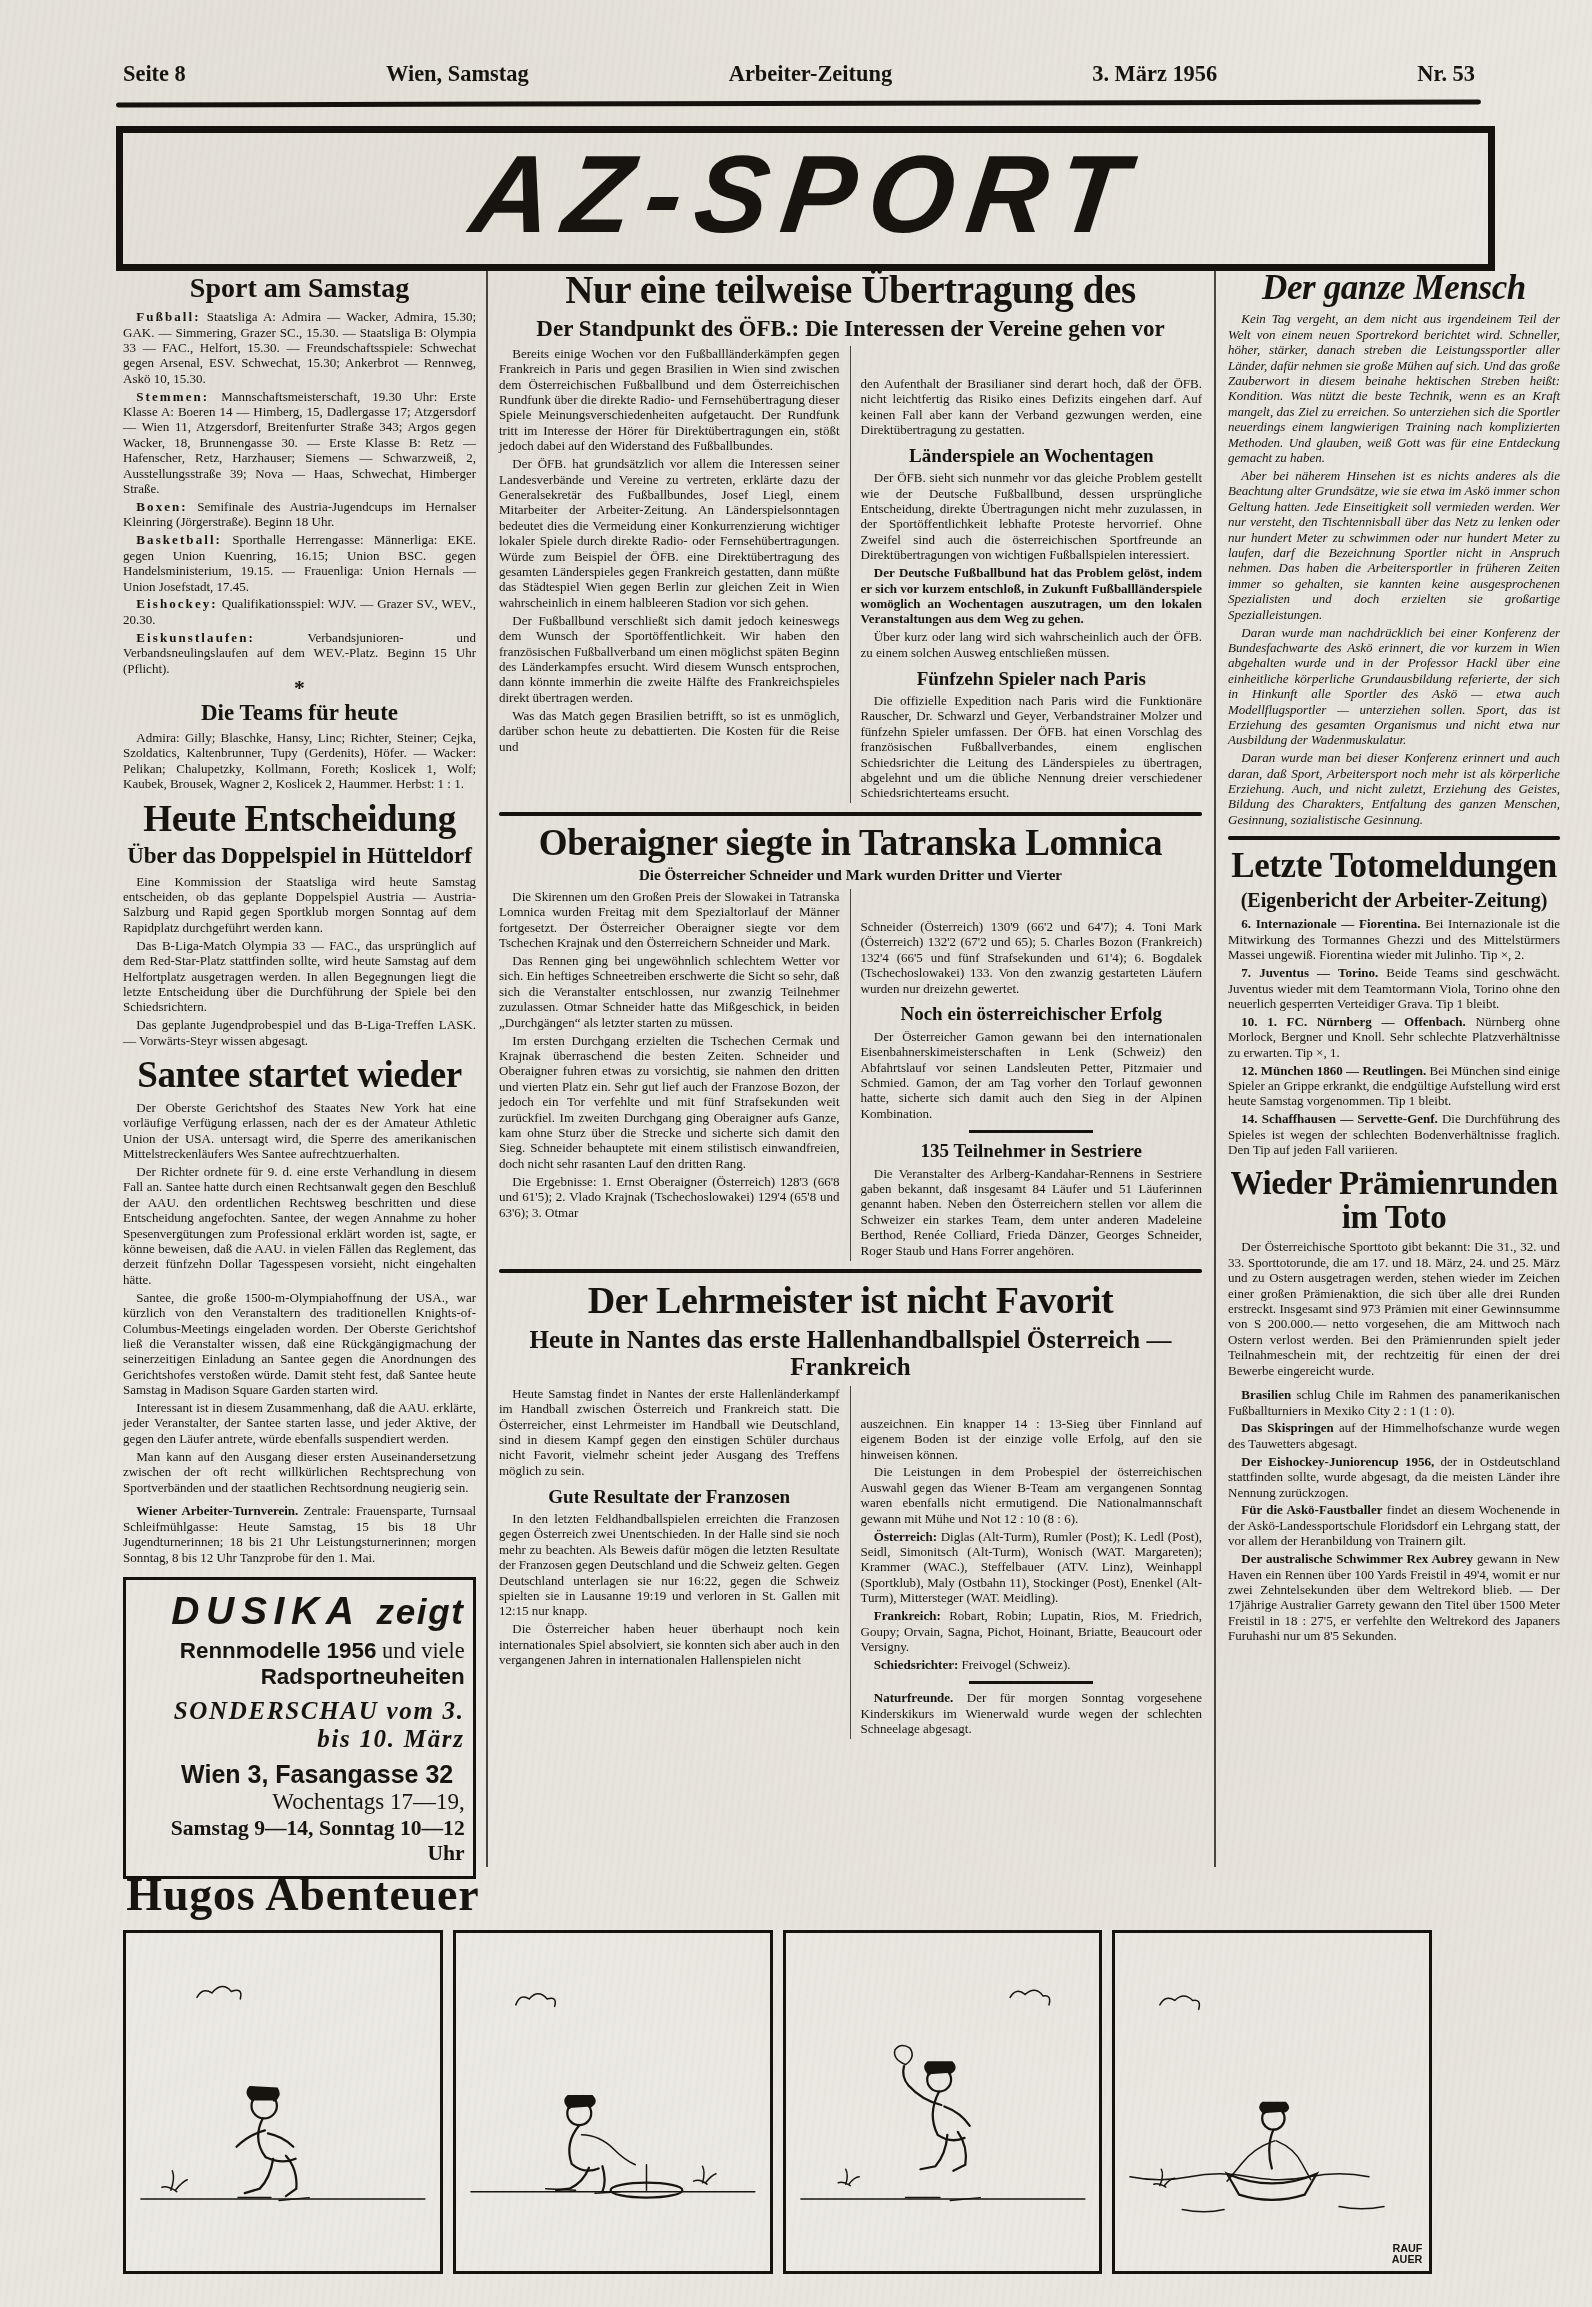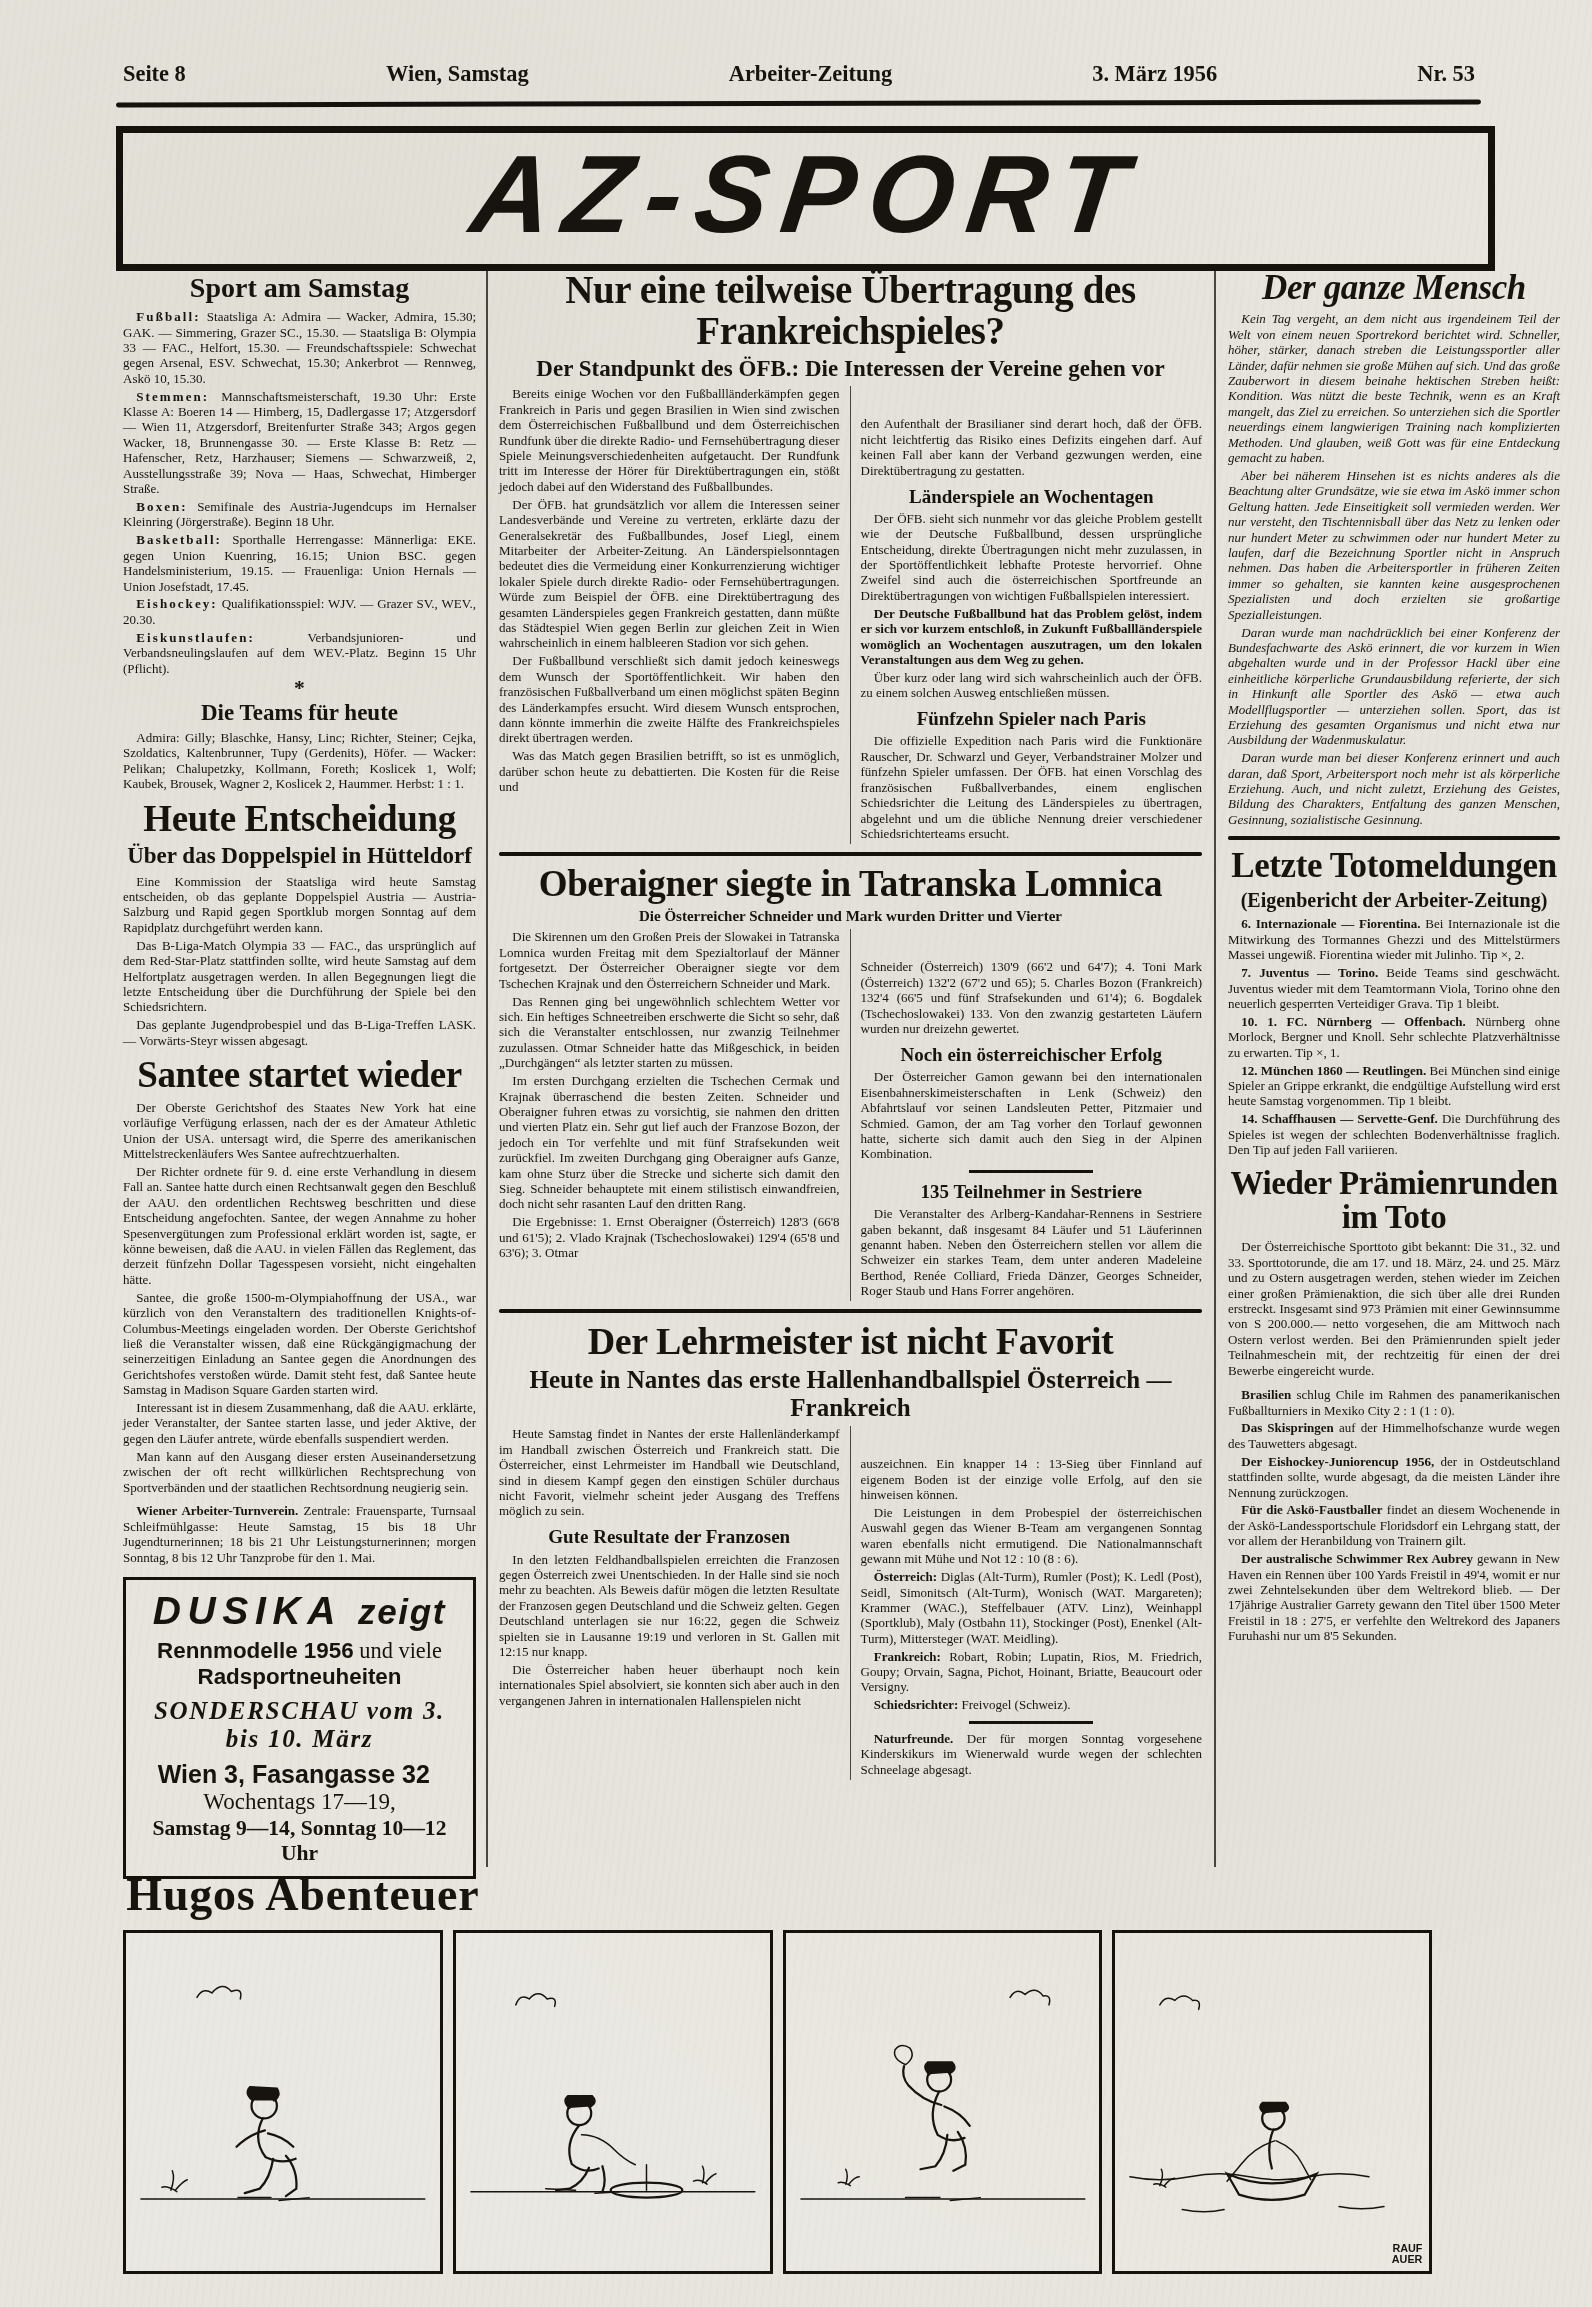--- a/index.html
+++ b/index.html
@@ -32,21 +32,21 @@
   .h-s{font-size:19px;font-weight:bold;text-align:center;margin:7.5px 0 3.3px;}
   .star{text-align:center;font-size:21.6px;font-weight:bold;margin:5px 0 1.7px;text-indent:0;}
   .twocol{display:flex;}
   .subcol{width:50%;box-sizing:border-box;}
   .subcol-l{padding-right:10px;border-right:1.7px solid rgba(20,17,12,.75);}
   .subcol-r{padding-left:10px;margin-top:30px;}
   .hr-heavy{height:4.1px;background:#15120e;margin:8.3px 0 6.6px;border-radius:1.7px;}
   .hr-short{width:124px;height:3.3px;background:#15120e;margin:8.3px auto 6.6px;}
   .it p{font-style:italic;}
   
-  .adbox{margin-top:11.6px;border:3.3px solid #15120e;padding:11.6px 8.3px 10px;text-align:center;}
+  .adbox{margin-top:11.6px;border:3.3px solid #15120e;padding:11.6px 8.3px 10px;text-align:right;}
   .ad-line1{font-family:"Liberation Sans",sans-serif;font-weight:900;font-style:italic;font-size:39px;letter-spacing:6.6px;line-height:1;}
   .ad-line1 .ad-zeigt{font-size:35px;letter-spacing:1.7px;text-transform:none;}
   .ad-line2{font-size:22.4px;margin-top:8.3px;}
   .ad-line2 b{font-family:"Liberation Sans",sans-serif;font-weight:800;}
   .ad-line3{font-size:25px;font-weight:bold;font-style:italic;margin-top:6.6px;letter-spacing:1.7px;}
   .ad-line4{font-size:23px;margin-top:6.6px;}
   .ad-line4 .addr{font-family:"Liberation Sans",sans-serif;font-weight:800;font-size:25px;}
   .ad-line5{font-size:21.6px;font-weight:bold;margin-top:1.7px;}
   
   .comic{position:absolute;top:1872px;left:123px;width:1309px;}
@@ -115,21 +115,20 @@
       <div class="ad-line3">SONDERSCHAU vom 3. bis 10. März</div>
       <div class="ad-line4"><span class="addr">Wien 3, Fasangasse 32</span> &nbsp; <span>Wochentags 17—19,</span></div>
       <div class="ad-line5">Samstag 9—14, Sonntag 10—12 Uhr</div>
     </div>
   </section>
 
   <section class="col col-center">
     <article>
       <div class="h-xl" style="font-size:39px;margin-top:0;">
         <div>Nur eine teilweise Übertragung des</div>
-        <div>Frankreichspieles?</div>
       </div>
       <div class="h-m">Der Standpunkt des ÖFB.: Die Interessen der Vereine gehen vor</div>
       <div class="twocol">
         <div class="subcol subcol-l">
           <p>Bereits einige Wochen vor den Fußballländerkämpfen gegen Frankreich in Paris und gegen Brasilien in Wien sind zwischen dem Österreichischen Fußballbund und dem Österreichischen Rundfunk über die direkte Radio- und Fernsehübertragung dieser Spiele Meinungsverschiedenheiten aufgetaucht. Der Rundfunk tritt im Interesse der Hörer für Direktübertragungen ein, stößt jedoch dabei auf den Widerstand des Fußballbundes.</p>
           <p>Der ÖFB. hat grundsätzlich vor allem die Interessen seiner Landesverbände und Vereine zu vertreten, erklärte dazu der Generalsekretär des Fußballbundes, Josef Liegl, einem Mitarbeiter der Arbeiter-Zeitung. An Länderspielsonntagen bedeutet dies die Vermeidung einer Konkurrenzierung wichtiger lokaler Spiele durch direkte Radio- oder Fernsehübertragungen. Würde zum Beispiel der ÖFB. eine Direktübertragung des gesamten Länderspieles gegen Frankreich gestatten, dann müßte das Städtespiel Wien gegen Berlin zur gleichen Zeit in Wien wahrscheinlich in einem halbleeren Stadion vor sich gehen.</p>
           <p>Der Fußballbund verschließt sich damit jedoch keineswegs dem Wunsch der Sportöffentlichkeit. Wir haben den französischen Fußballverband um einen möglichst späten Beginn des Länderkampfes ersucht. Wird diesem Wunsch entsprochen, dann könnte immerhin die zweite Hälfte des Frankreichspieles direkt übertragen werden.</p>
           <p>Was das Match gegen Brasilien betrifft, so ist es unmöglich, darüber schon heute zu debattierten. Die Kosten für die Reise und</p>
         </div>
         <div class="subcol subcol-r">

